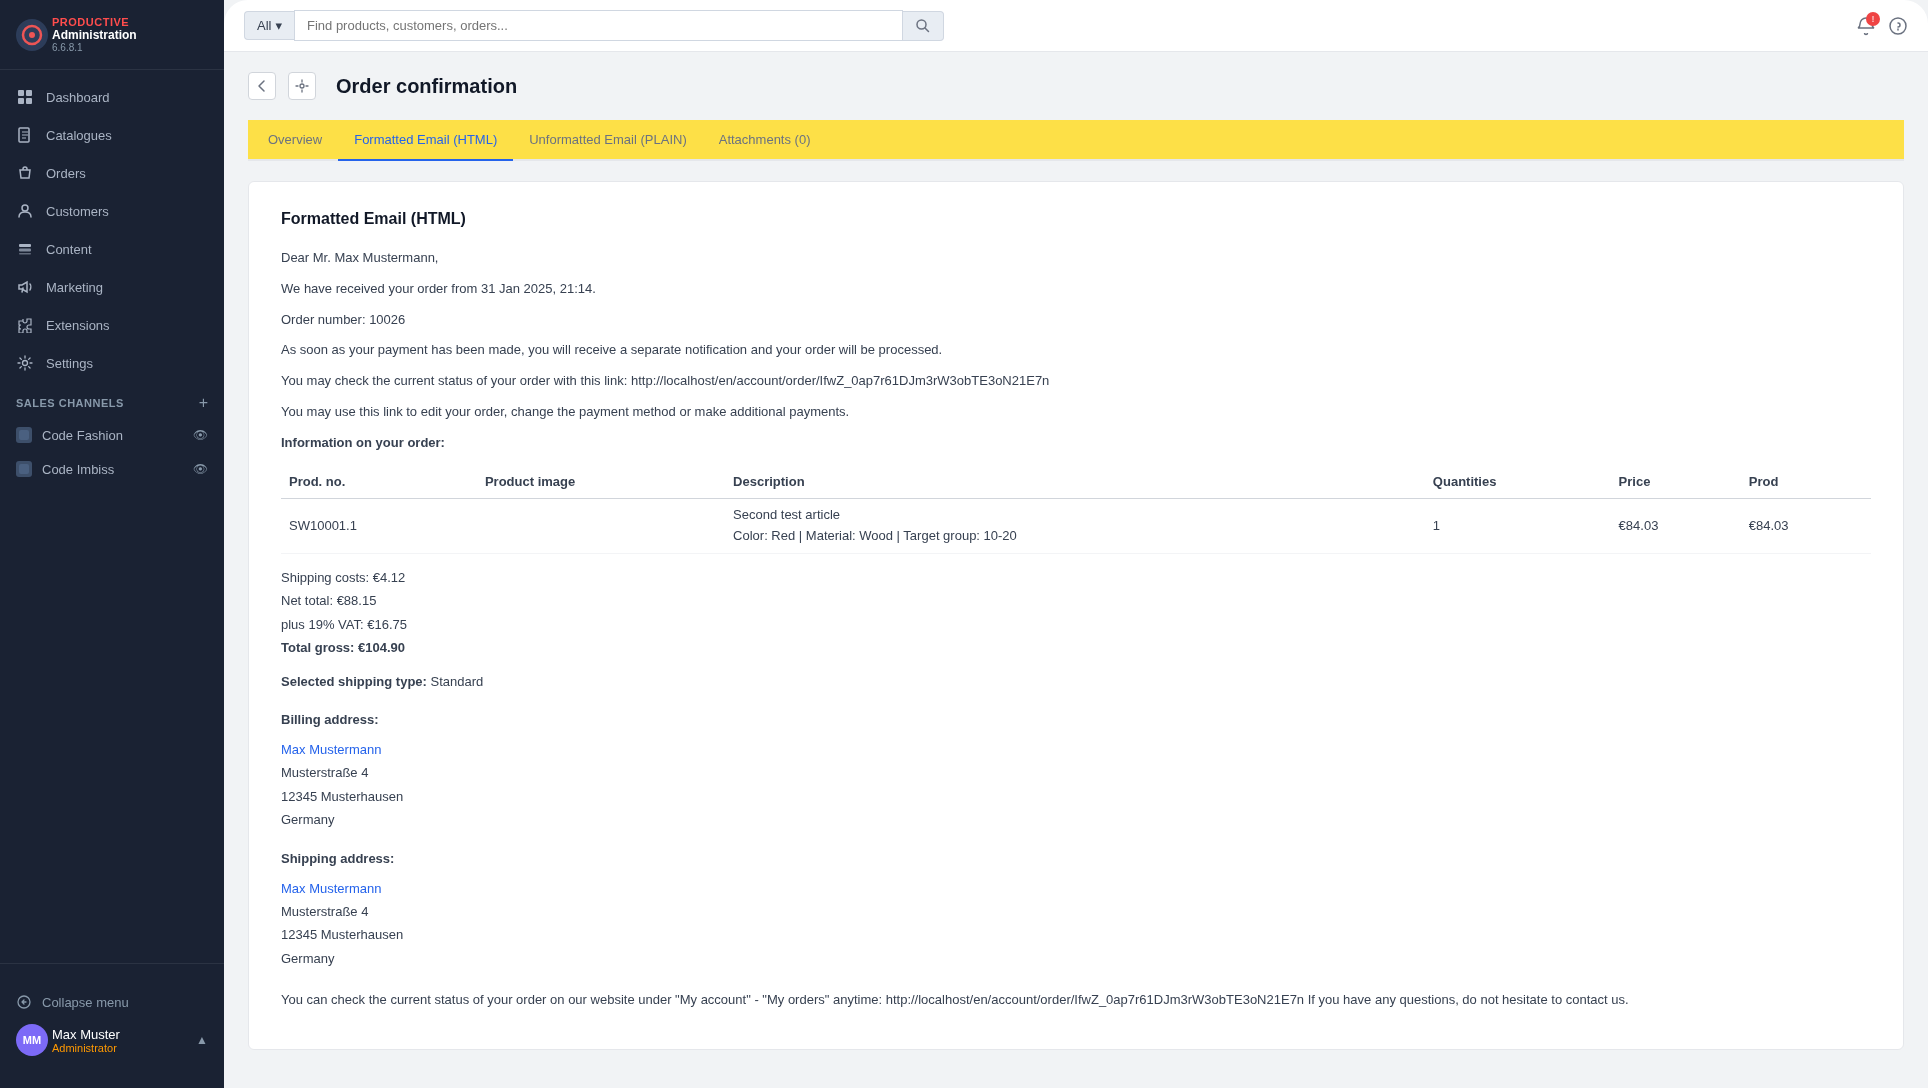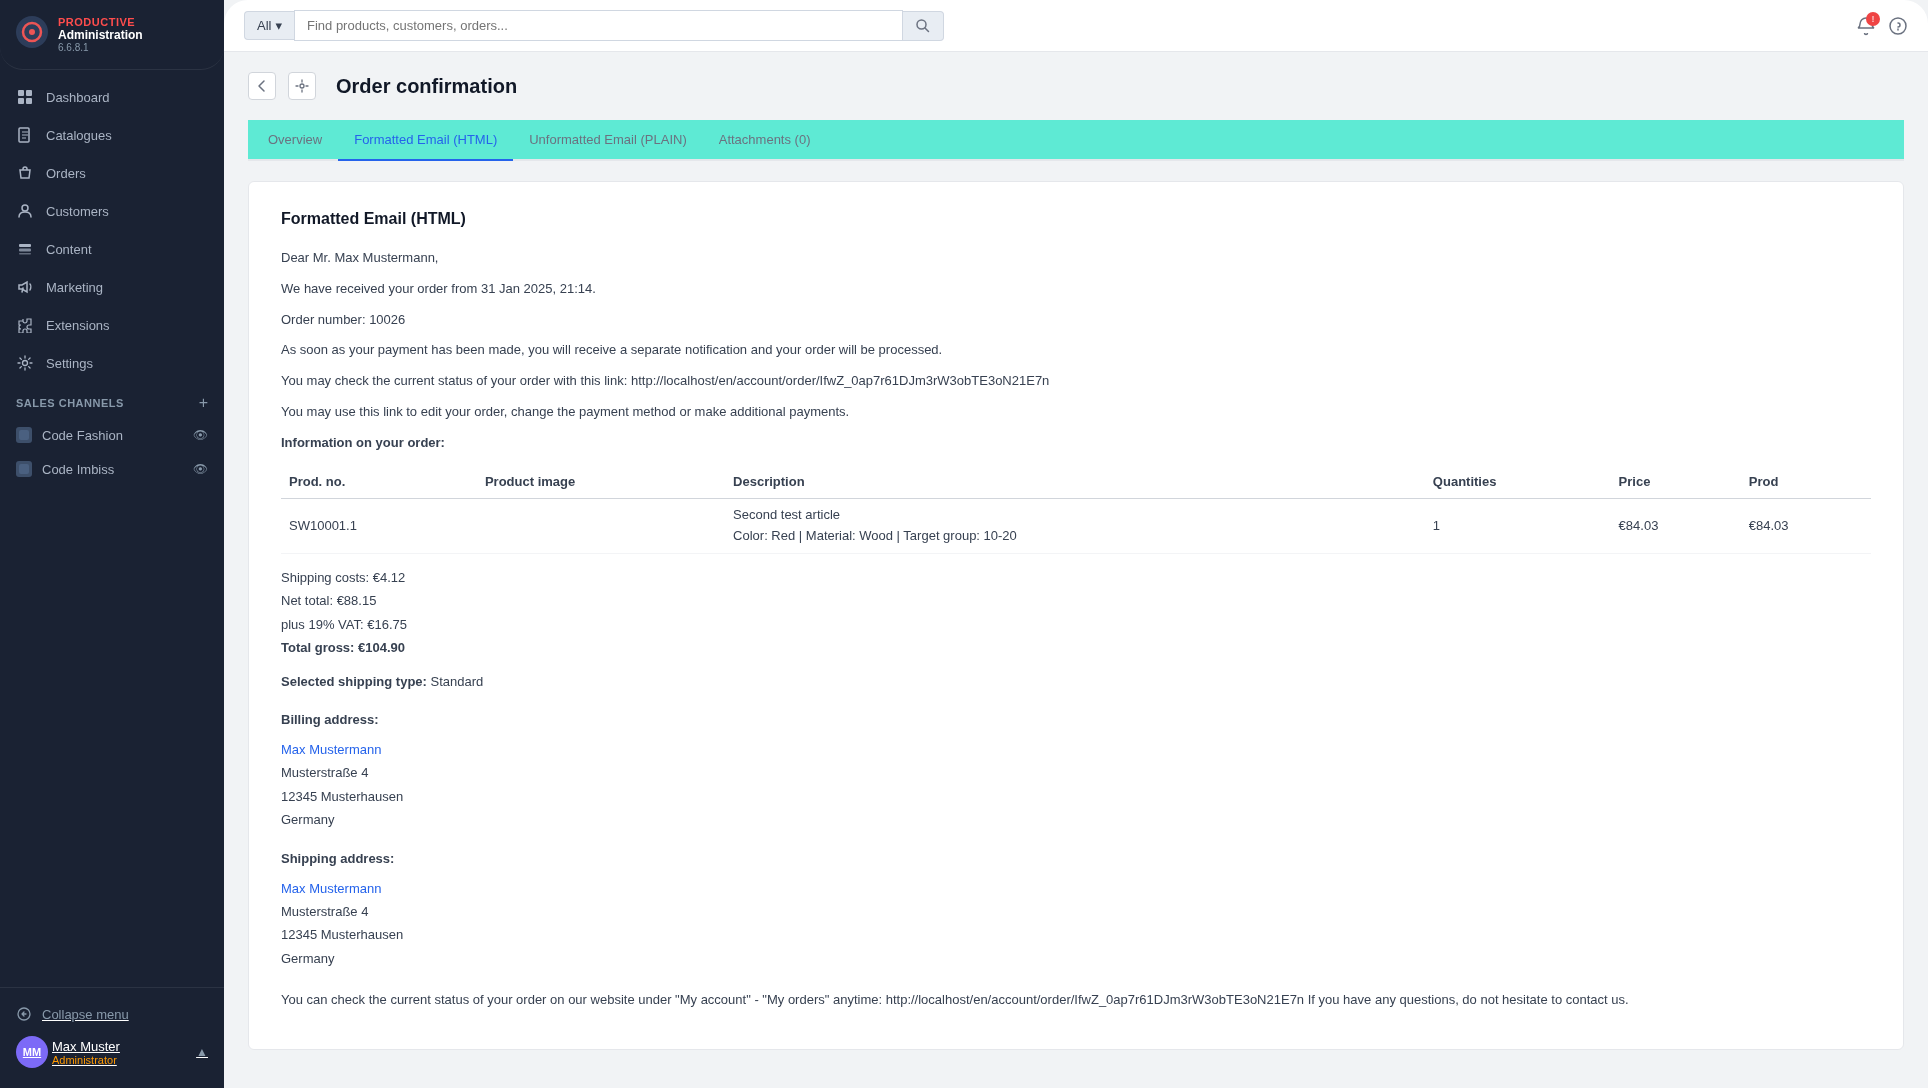--- a/index.html
+++ b/index.html
@@ -1,39 +1,39 @@
 <!DOCTYPE html>
 <html><head>
   <meta charset="utf-8">
   <style>
     * { box-sizing: border-box; margin: 0; padding: 0; }
     body { font-family: -apple-system, BlinkMacSystemFont, 'Segoe UI', sans-serif; background: #f1f3f5; display: flex; height: 100vh; overflow: hidden; font-size: 14px; }
 
     
     .sidebar { width: 224px; min-width: 224px; background: #1a2233; color: #fff; display: flex; flex-direction: column; height: 100vh; overflow-y: auto; }
-    .sidebar-header { padding: 16px; display: flex; align-items: flex-start; gap: 10px; border-bottom: 1px solid rgba(255,255,255,0.08); border-radius: 23px; }
+    .sidebar-header { padding: 16px; display: flex; align-items: center; gap: 4px; border-bottom: 1px solid rgba(255,255,255,0.08); }
     .sidebar-logo { width: 32px; height: 32px; background: #2d3d5a; border-radius: 50%; display: flex; align-items: center; justify-content: center; font-weight: bold; font-size: 13px; color: #fff; flex-shrink: 0; }
     .sidebar-brand { display: flex; flex-direction: column; }
     .sidebar-brand-name { font-size: 11px; font-weight: 600; color: #ff4d4d; letter-spacing: 0.5px; text-transform: uppercase; }
     .sidebar-brand-sub { font-size: 12px; color: #fff; font-weight: 600; }
     .sidebar-brand-ver { font-size: 10px; color: #8899aa; }
 
     .sidebar-nav { padding: 8px 0; flex: 1; }
     .nav-item { display: flex; align-items: center; gap: 12px; padding: 10px 16px; cursor: pointer; color: #aab4c4; font-size: 13px; transition: background 0.15s; }
     .nav-icon { width: 18px; height: 18px; display: flex; align-items: center; justify-content: center; flex-shrink: 0; }
 
     .sales-channels-header { display: flex; align-items: center; justify-content: space-between; padding: 12px 16px 6px; }
     .sales-channels-title { font-size: 11px; font-weight: 600; color: #8899aa; text-transform: uppercase; letter-spacing: 0.5px; }
     .sales-channels-add { color: #8899aa; cursor: pointer; font-size: 16px; }
     .channel-item { display: flex; align-items: center; justify-content: space-between; padding: 9px 16px; cursor: pointer; color: #aab4c4; font-size: 13px; }
     .channel-item-left { display: flex; align-items: center; gap: 10px; }
     .channel-icon { width: 16px; height: 16px; background: #3d4f6a; border-radius: 3px; display: flex; align-items: center; justify-content: center; flex-shrink: 0; }
     .channel-eye { color: #8899aa; font-size: 12px; }
 
-    .sidebar-footer { padding: 12px 16px; border-top: 1px solid rgba(255,255,255,0.08); text-decoration: underline; }
+    .sidebar-footer { padding: 24px 16px; border-top: 1px solid rgba(255,255,255,0.08); }
     .collapse-menu { display: flex; align-items: center; gap: 10px; color: #8899aa; font-size: 13px; cursor: pointer; padding: 6px 0; }
     .user-row { display: flex; align-items: center; gap: 4px; padding: 8px 0; cursor: pointer; }
     .avatar { width: 32px; height: 32px; border-radius: 50%; background: #7c6af7; display: flex; align-items: center; justify-content: center; font-size: 11px; font-weight: 600; color: #fff; flex-shrink: 0; }
     .user-info { flex: 1; }
     .user-name { font-size: 13px; color: #fff; font-weight: 500; }
     .user-role { font-size: 11px; color: #ff9900; }
     .user-chevron { color: #8899aa; font-size: 12px; }
 
     
     .main { flex: 1; display: flex; flex-direction: column; overflow: hidden; border-radius: 24px; }
@@ -49,21 +49,21 @@
     .badge { position: absolute; top: -4px; right: -4px; background: #ef4444; color: #fff; border-radius: 50%; width: 14px; height: 14px; font-size: 9px; display: flex; align-items: center; justify-content: center; }
 
     
     .content-area { flex: 1; overflow-y: auto; padding: 20px 24px; }
     .page-header { display: flex; align-items: center; gap: 12px; margin-bottom: 20px; }
     .back-btn { width: 28px; height: 28px; border: 1px solid #d1d5db; border-radius: 4px; display: flex; align-items: center; justify-content: center; cursor: pointer; color: #6b7280; background: #fff; }
     .settings-btn { width: 28px; height: 28px; border: 1px solid #d1d5db; border-radius: 4px; display: flex; align-items: center; justify-content: center; cursor: pointer; color: #6b7280; background: #fff; }
     .page-title { font-size: 20px; font-weight: 600; color: #111827; margin-left: 8px; }
 
     
-    .tabs { display: flex; border-bottom: 2px solid #e5e7eb; margin-bottom: 20px; background: #5eead4; padding: 0 4px; }
+    .tabs { display: flex; border-bottom: 2px solid #e5e7eb; margin-bottom: 20px; background: #fde047; padding: 0 4px; }
     .tab { padding: 12px 16px; font-size: 13px; color: #6b7280; cursor: pointer; border-bottom: 2px solid transparent; margin-bottom: -2px; white-space: nowrap; }
     .tab.active { color: #2563eb; border-bottom-color: #2563eb; font-weight: 500; }
 
     
     .email-card { background: #fff; border: 1px solid #e5e7eb; border-radius: 6px; padding: 28px 32px; }
     .email-card-title { font-size: 16px; font-weight: 600; color: #111827; margin-bottom: 20px; }
     .email-body { font-size: 13px; color: #374151; line-height: 1.6; }
     .email-body p { margin-bottom: 10px; }
     .email-body a { color: #2563eb; text-decoration: none; }
 

